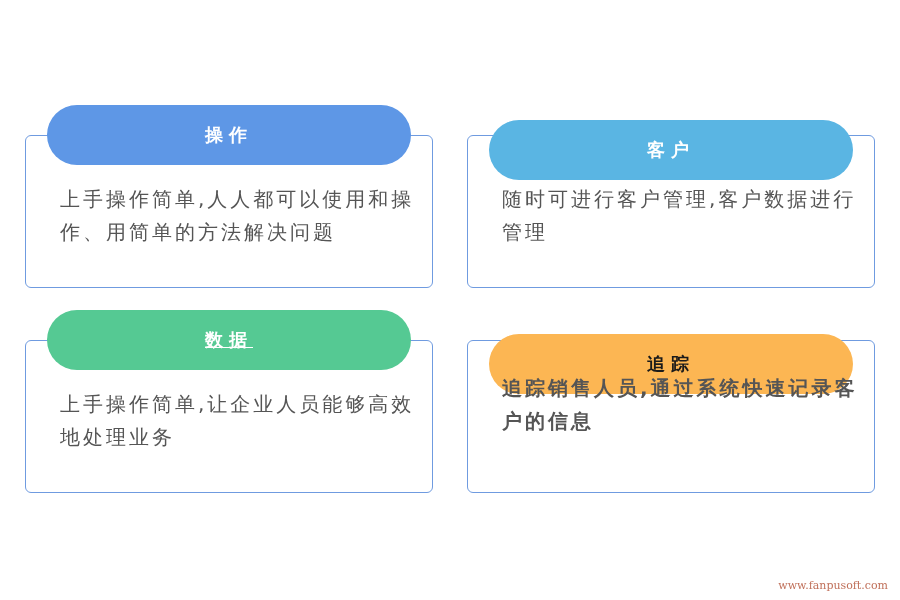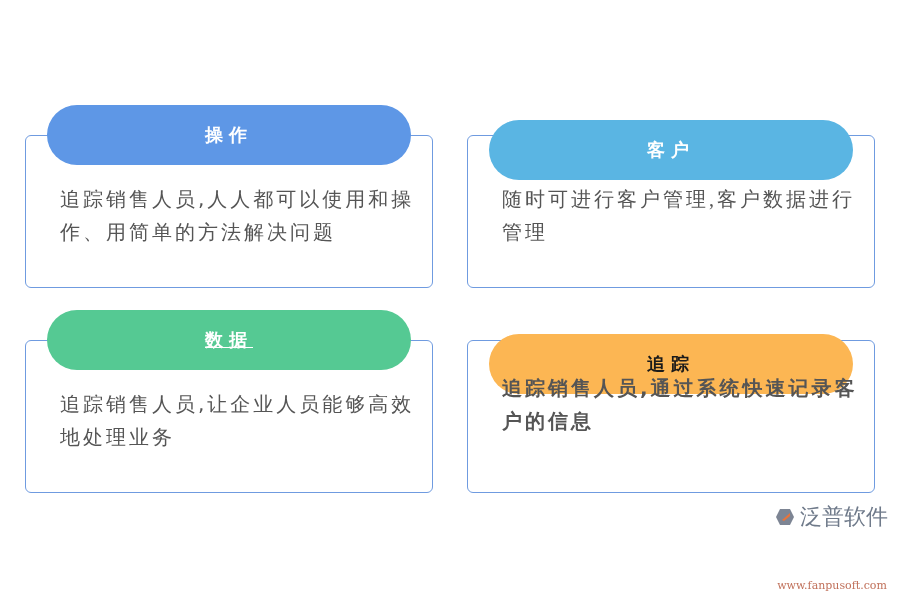--- a/index.html
+++ b/index.html
@@ -17,42 +17,35 @@
   .logo-url { font-size:11px; color:#c0705a; font-family:"DejaVu Serif", serif;margin-top:47px; }
   .logo-mark { width:20px; height:20px; position:relative; }
 </style>
 </head>
 <body>
 
 <div class="card" style="left:25px;top:135px;"></div>
 <div class="pill" style="left:47px;top:105px;background:#5e97e6;color:#fff;">
   <span>操作</span>
 </div>
-<div class="desc" style="left:60px;top:183px;">追踪销售人员,人人都可以使用和操作、用简单的方法解决问题</div>
+<div class="desc" style="left:60px;top:183px;">上手操作简单,人人都可以使用和操作、用简单的方法解决问题</div>
 
 <div class="card" style="left:467px;top:135px;"></div>
 <div class="pill" style="left:489px;top:105px;background:#5ab5e3;color:#fff;margin-top:15px;">
   <span>客户</span>
 </div>
-<div class="desc" style="left:502px;top:183px;font-family:Liberation Serif, serif;">随时可进行客户管理,客户数据进行管理</div>
+<div class="desc" style="left:502px;top:183px;">随时可进行客户管理,客户数据进行管理</div>
 
 <div class="card" style="left:25px;top:340px;"></div>
 <div class="pill" style="left:47px;top:310px;background:#55c993;color:#fff;text-decoration:underline;">
   <span>数据</span>
 </div>
-<div class="desc" style="left:60px;top:388px;">追踪销售人员,让企业人员能够高效地处理业务</div>
+<div class="desc" style="left:60px;top:388px;">上手操作简单,让企业人员能够高效地处理业务</div>
 
 <div class="card" style="left:467px;top:340px;"></div>
 <div class="pill" style="left:489px;top:310px;background:#fcb653;color:#1a1a1a;margin-top:24px;">
   <span>追踪</span>
 </div>
 <div class="desc" style="left:502px;top:372px;font-weight:bold;">追踪销售人员,通过系统快速记录客户的信息</div>
 
 <div class="logo">
-  <div class="logo-name">
-    <svg class="logo-mark" viewBox="0 0 20 20">
-      <polygon points="4,2 14,2 18,10 14,18 4,18 0,10" fill="#7d8594"></polygon>
-      <path d="M6,13 L14,6 L14,9 L8,14 Z" fill="#e8743b"></path>
-    </svg>
-    <span>泛普软件</span>
-  </div>
   <div class="logo-url">www.fanpusoft.com</div>
 </div>
 
 </body></html>

